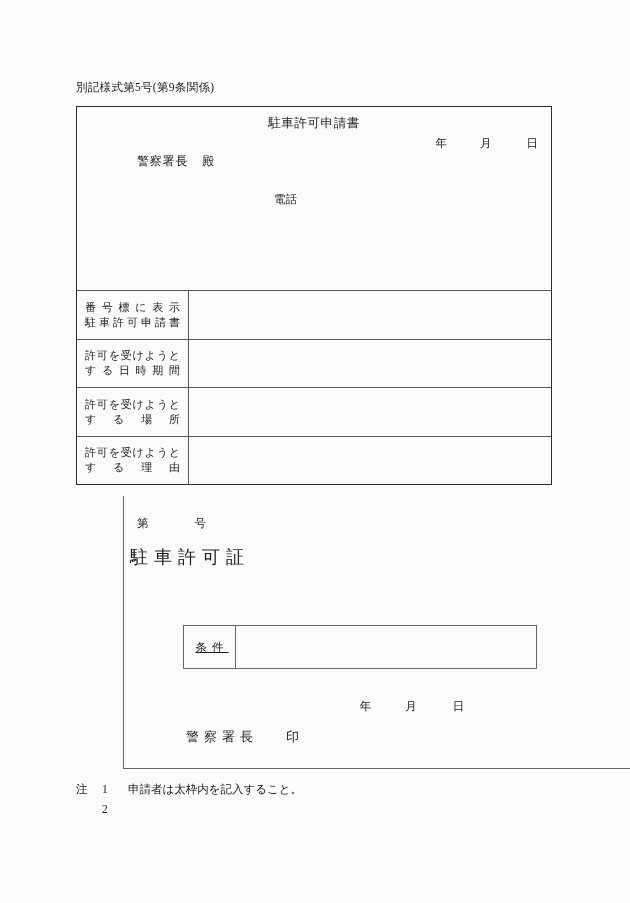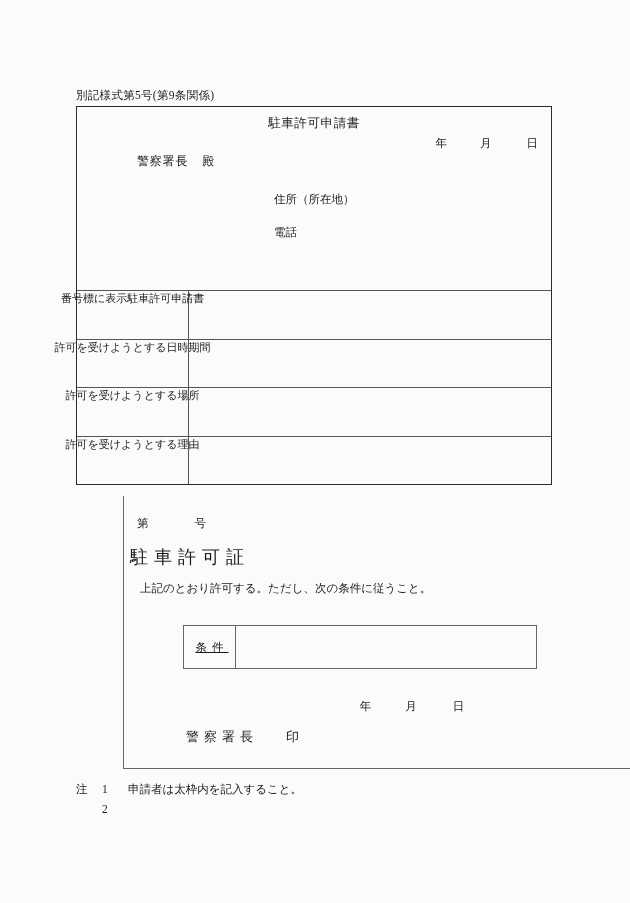--- a/index.html
+++ b/index.html
@@ -19,21 +19,21 @@
 
   .page {
     position: absolute;
     inset: 0;
   }
 
   
   .form-number {
     position: absolute;
     left: 76px;
-    top: 88px;
+    top: 80px;
     font-size: 11.5px;
     letter-spacing: 0.3px;
     white-space: nowrap;
   }
 
   
   .bold-frame {
     position: absolute;
     left: 76px;
     top: 106px;
@@ -120,20 +120,21 @@
   }
   .entry-row:first-child {
     border-top: 1px solid #555;
   }
   .entry-label {
     width: 112px;
     flex: 0 0 112px;
     border-right: 1px solid #555;
     box-sizing: border-box;
     display: flex;
+    flex-direction: column;
     justify-content: center;
     padding-left: 8px;
     padding-right: 8px;
   }
   .entry-label span {
     display: block;
     font-size: 11px;
     line-height: 15px;
     text-align: justify;
     text-align-last: justify;
@@ -282,24 +283,20 @@
         <span class="y">年</span><span class="m">月</span><span class="d">日</span>
       </div>
 
       <div class="addressee">
         <span>警察署長</span><span class="hon">殿</span>
       </div>
 
       <div class="applicant-fields">
         <div class="af-row">
           <span class="af-label"></span>
-          <span class="af-value">住所（所在地）</span>
-        </div>
-        <div class="af-row">
-          <span class="af-label"></span>
           <span class="af-value">電話</span>
         </div>
       </div>
     </div>
 
     <div class="entry-rows">
 
       <div class="entry-row">
         <div class="entry-label">
           <span>番号標に表示</span>
@@ -336,21 +333,20 @@
   </div>
 
   <div class="permit-frame">
 
     <div class="permit-number">
       <span>第</span><span class="gou">号</span>
     </div>
 
     <div class="permit-title">駐車許可証</div>
 
-    <div class="permit-statement">上記のとおり許可する。ただし、次の条件に従うこと。</div>
 
     <div class="condition-box">
       <div class="condition-label">条件</div>
       <div class="condition-value"></div>
     </div>
 
     <div class="date-line-bottom">
       <span class="y">年</span><span class="m">月</span><span class="d">日</span>
     </div>
 

